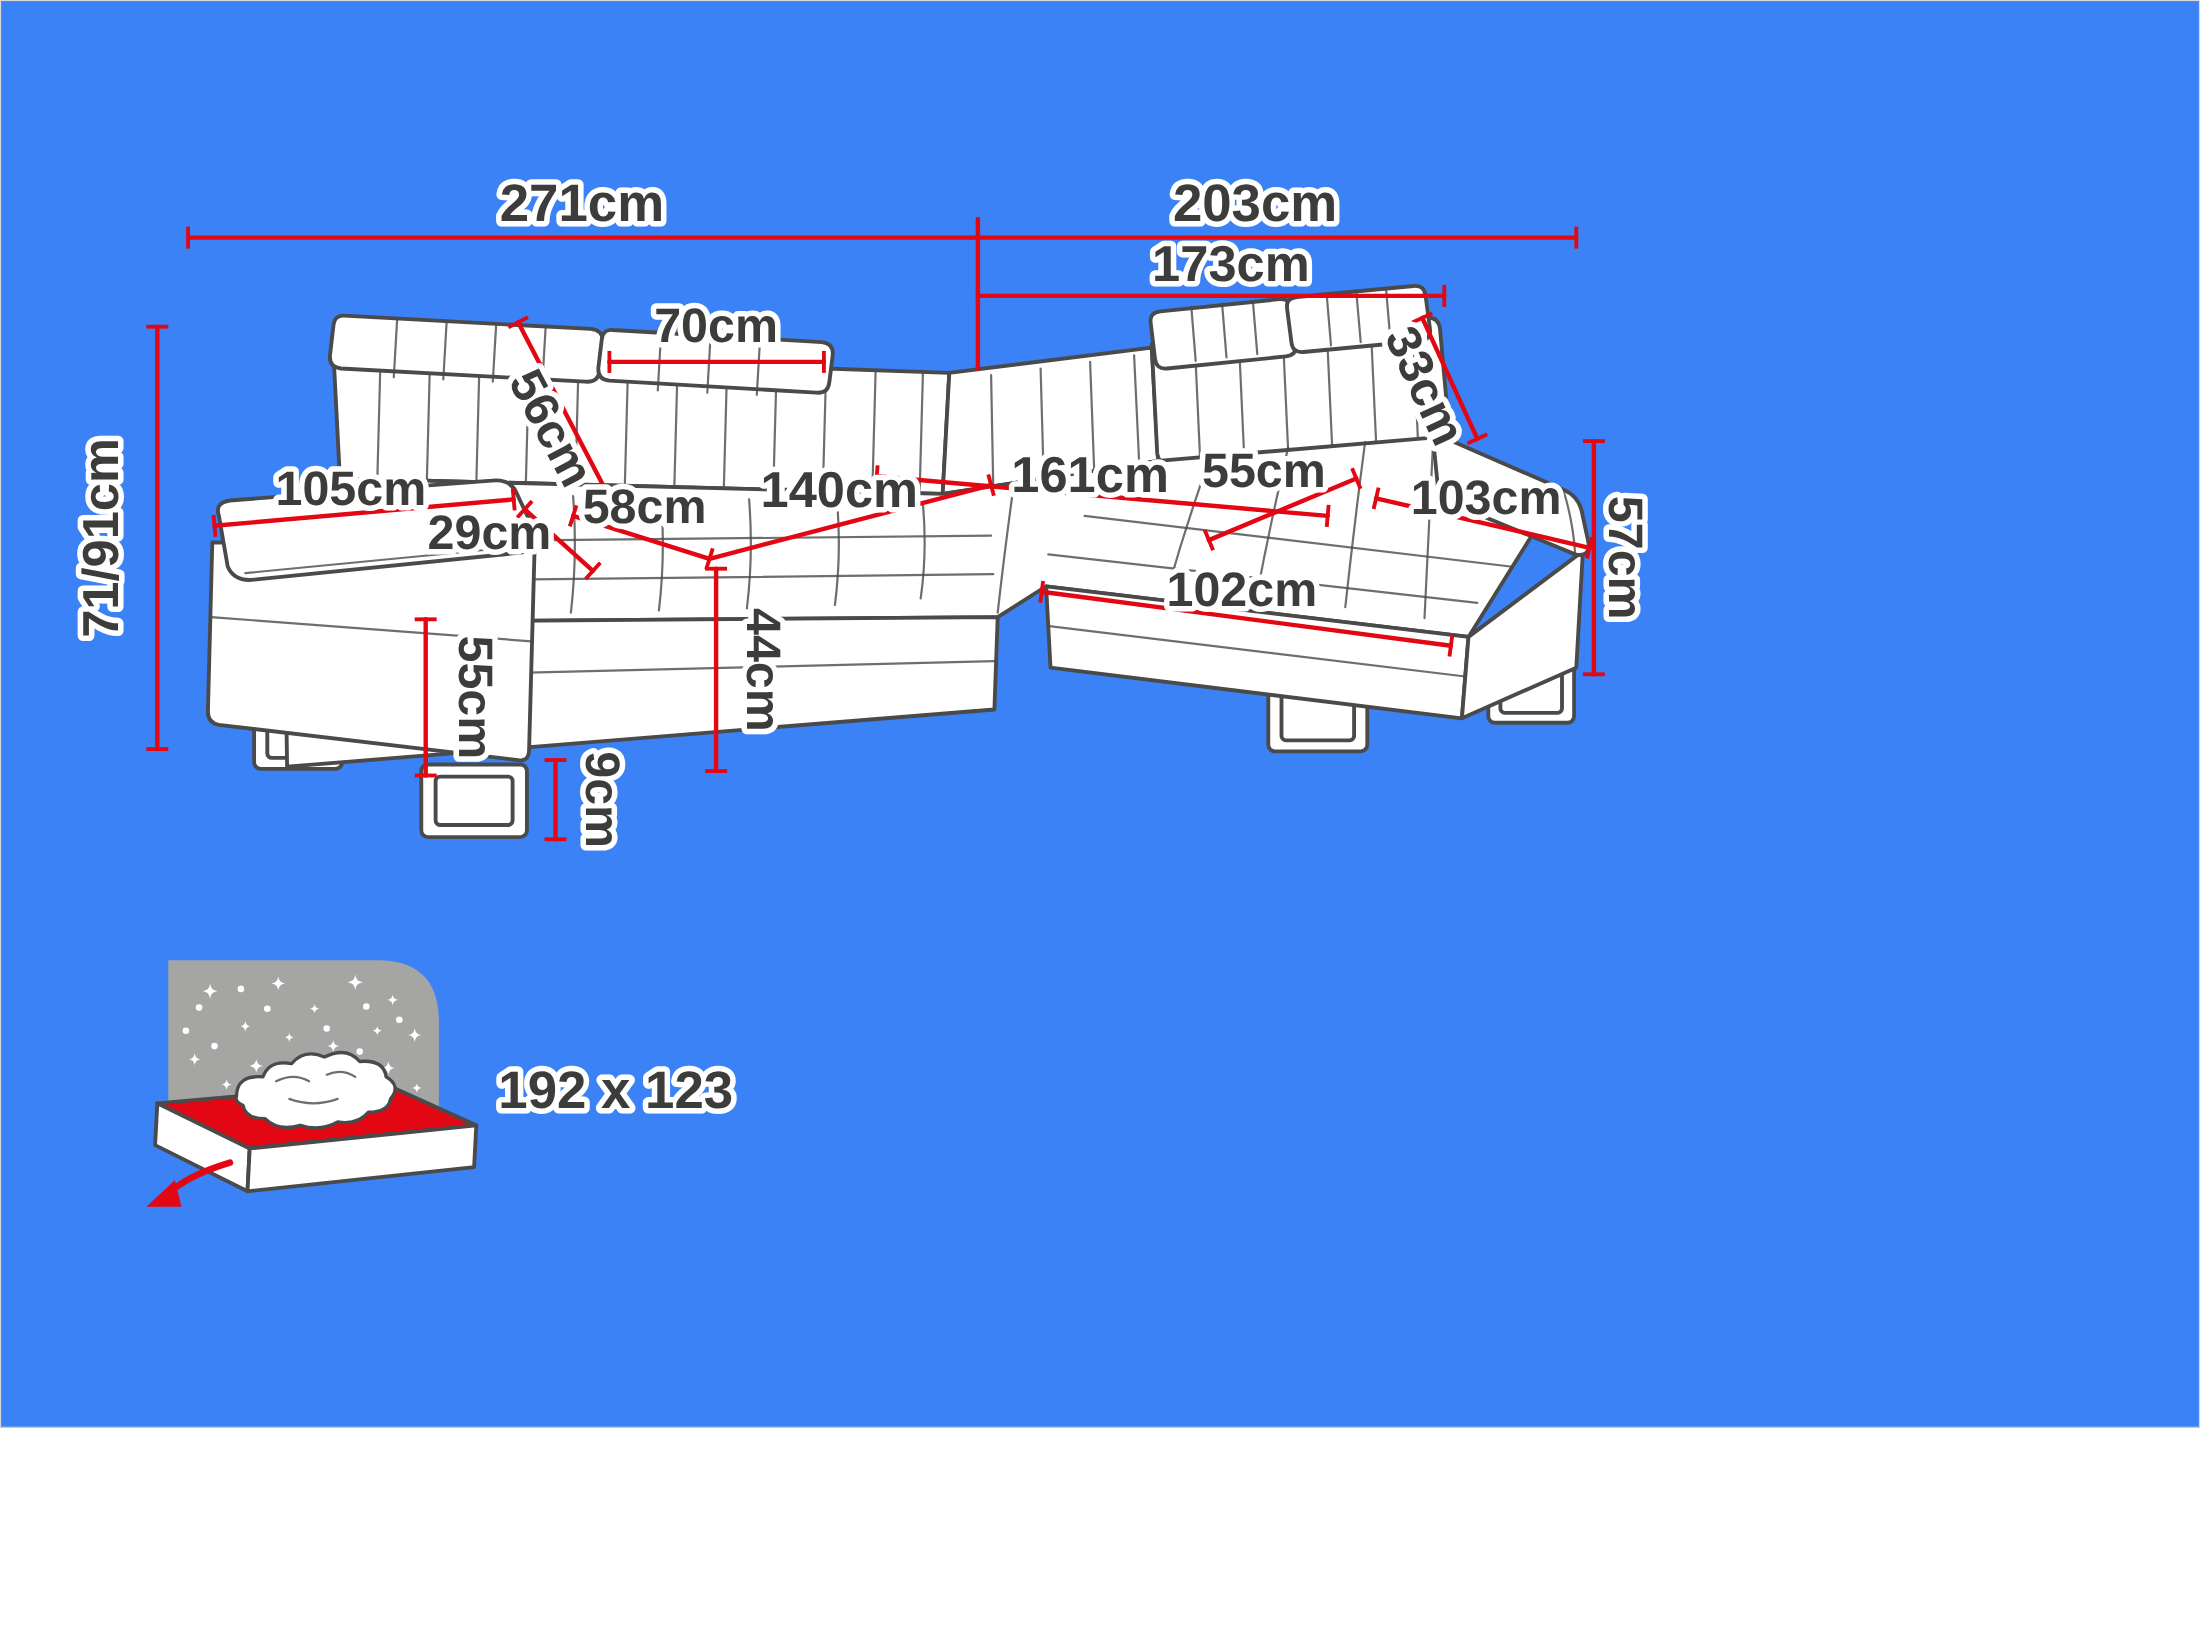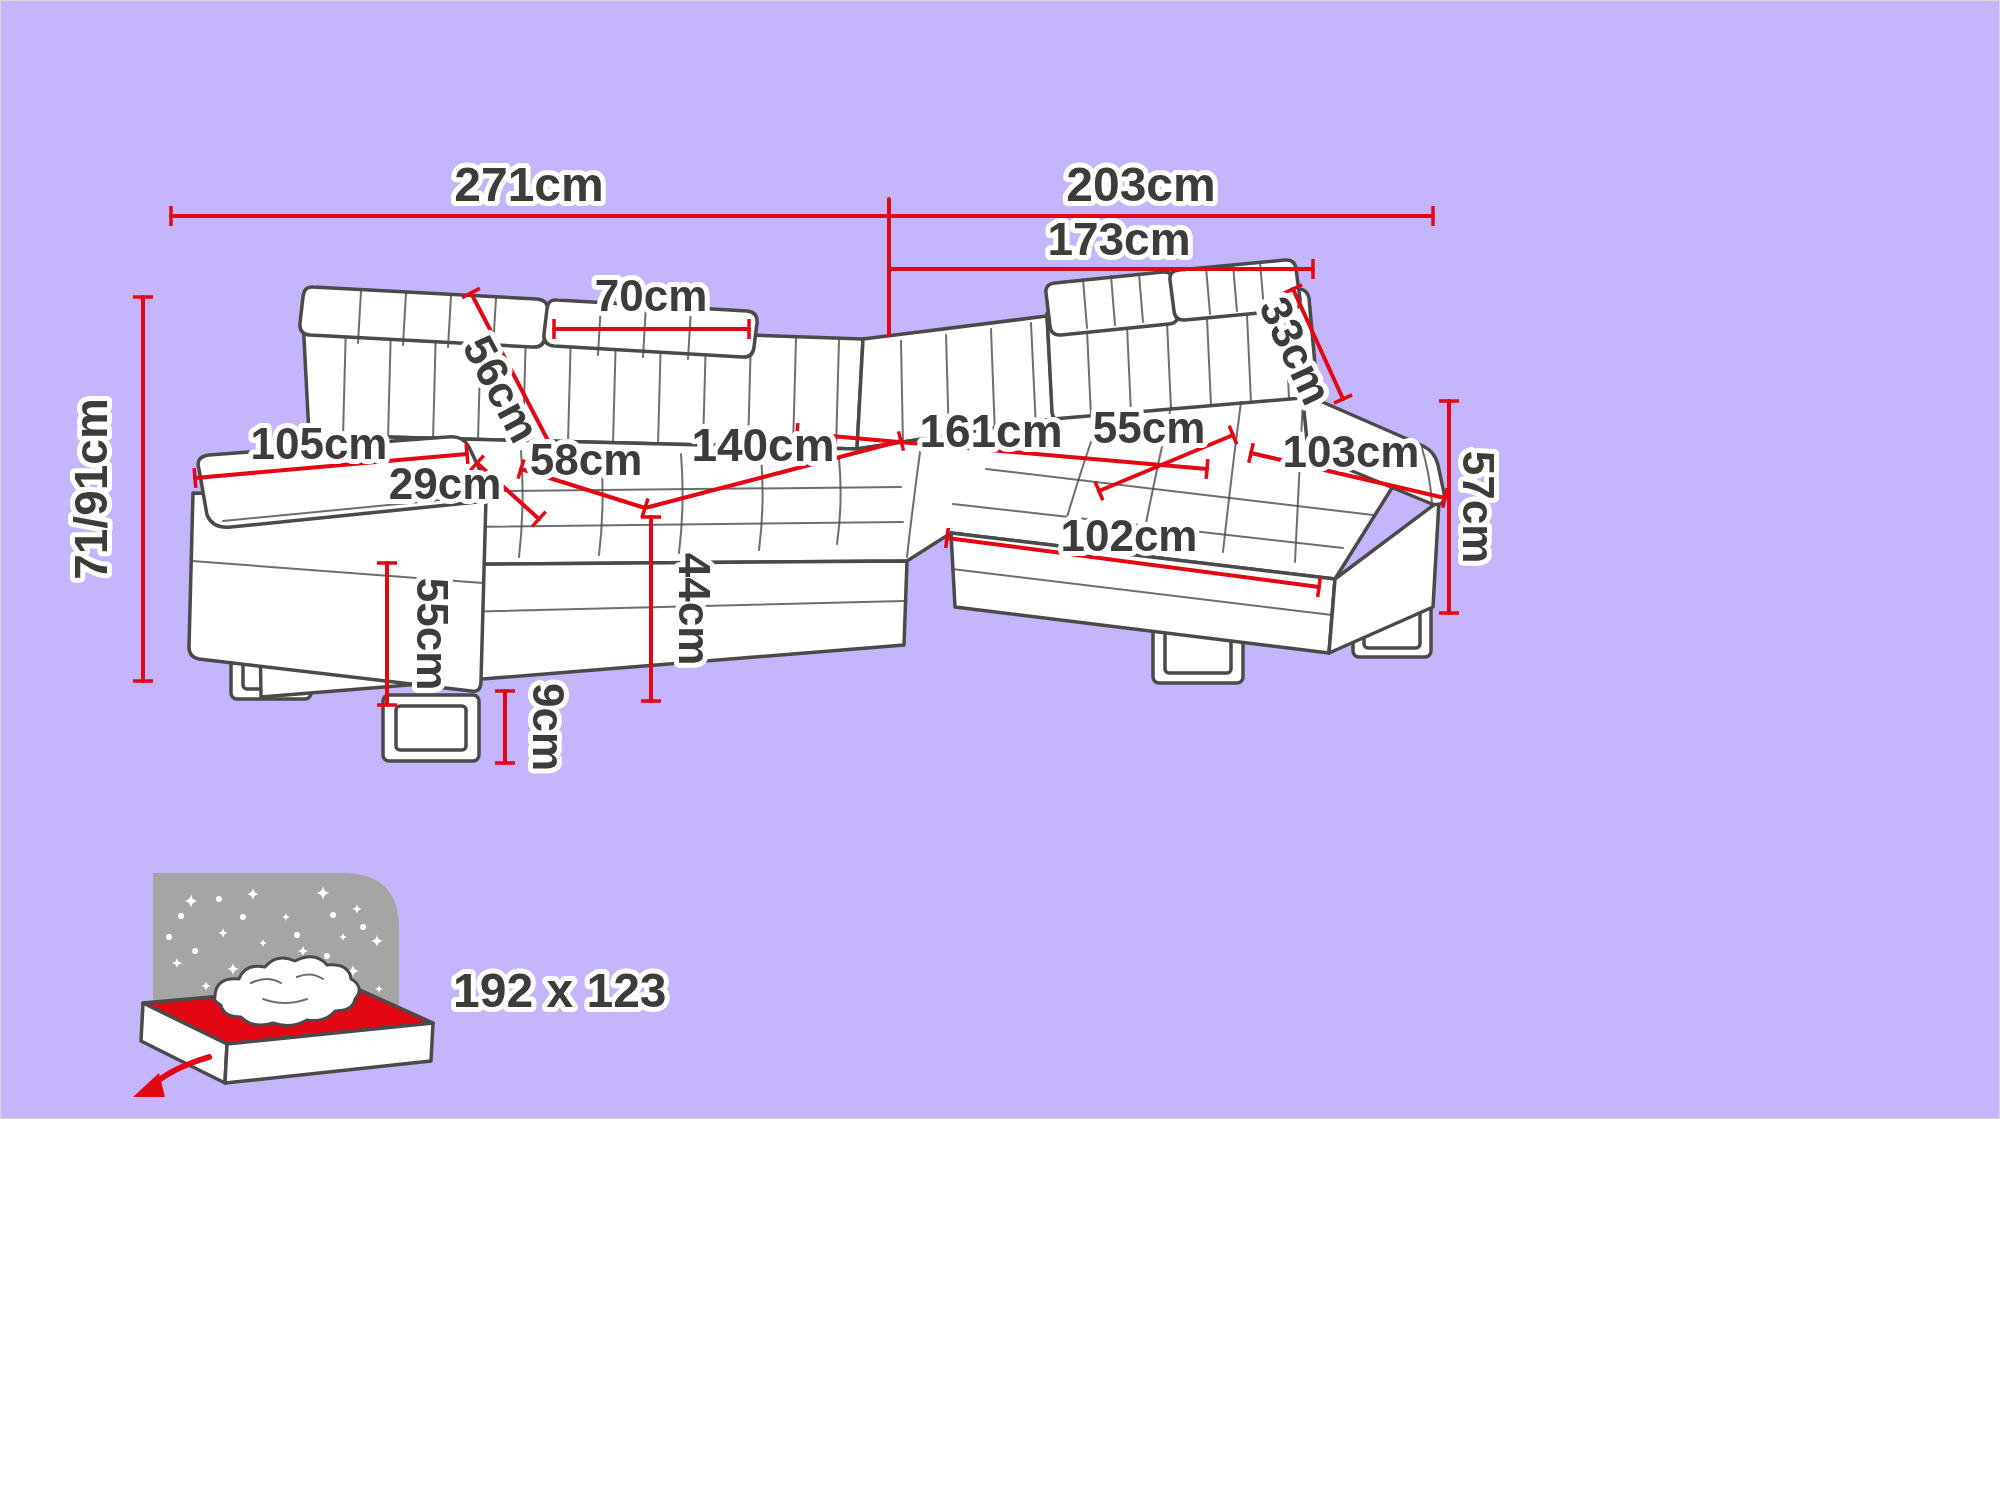--- a/index.html
+++ b/index.html
@@ -1,17 +1,17 @@
 <!DOCTYPE html>
 <html><head>
 <meta charset="utf-8">
 <style>
   html,body { margin:0; padding:0; background:#ffffff; }
   .stage {
-    width:2000px; height:1119px; position:relative; background:#c4b5fd;
+    width:2000px; height:1298px; position:relative; background:#3b82f6;
     box-sizing:border-box; border:1px solid #d8d8d8;
     font-family:"Liberation Sans", sans-serif;
   }
   svg { display:block; }
   .outline { fill:#ffffff; stroke:#4a4a4a; stroke-width:3.5; stroke-linejoin:round; stroke-linecap:round; }
   .detail  { fill:none; stroke:#4a4a4a; stroke-width:2;   stroke-linejoin:round; stroke-linecap:round; opacity:.8; }
   .redline { fill:none; stroke:#e30613; stroke-width:4;   stroke-linecap:round; }
   .dim {
     font-family:"Liberation Sans", sans-serif;
     font-weight:600; font-size:44px; fill:#3c3c3b;

